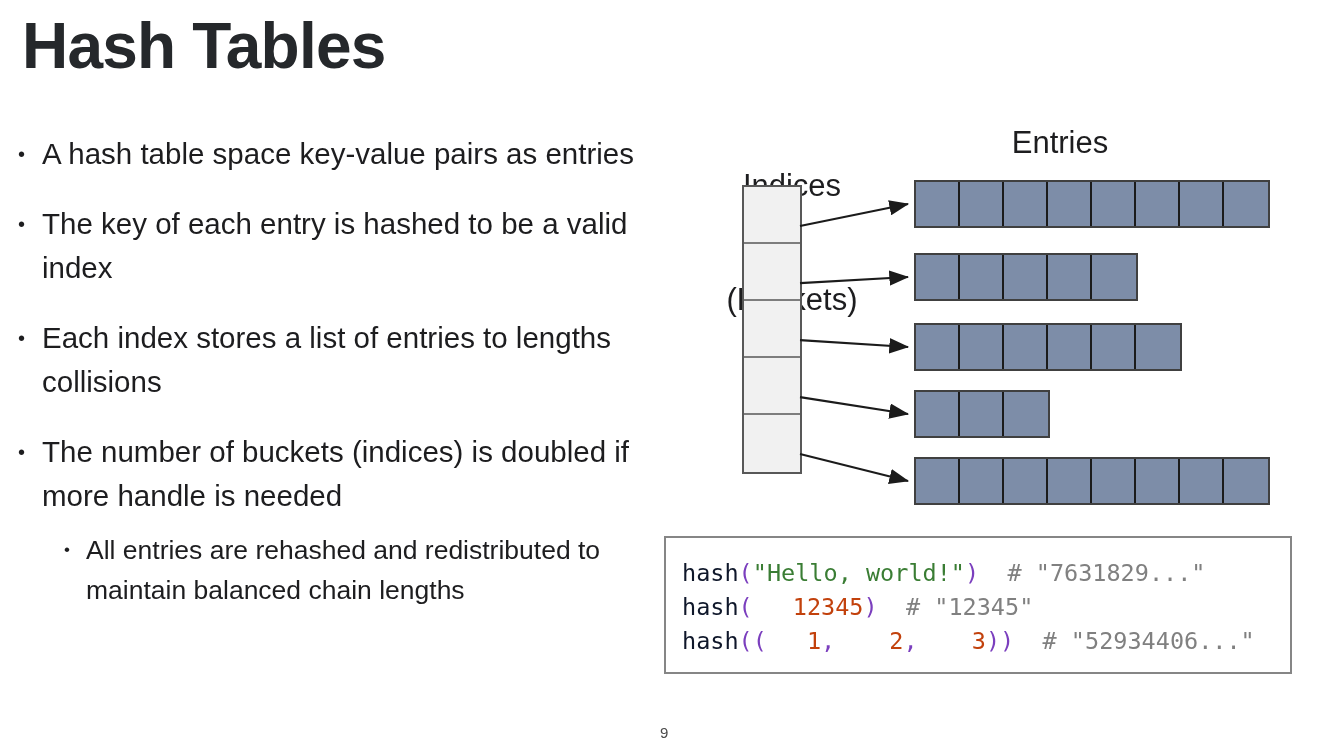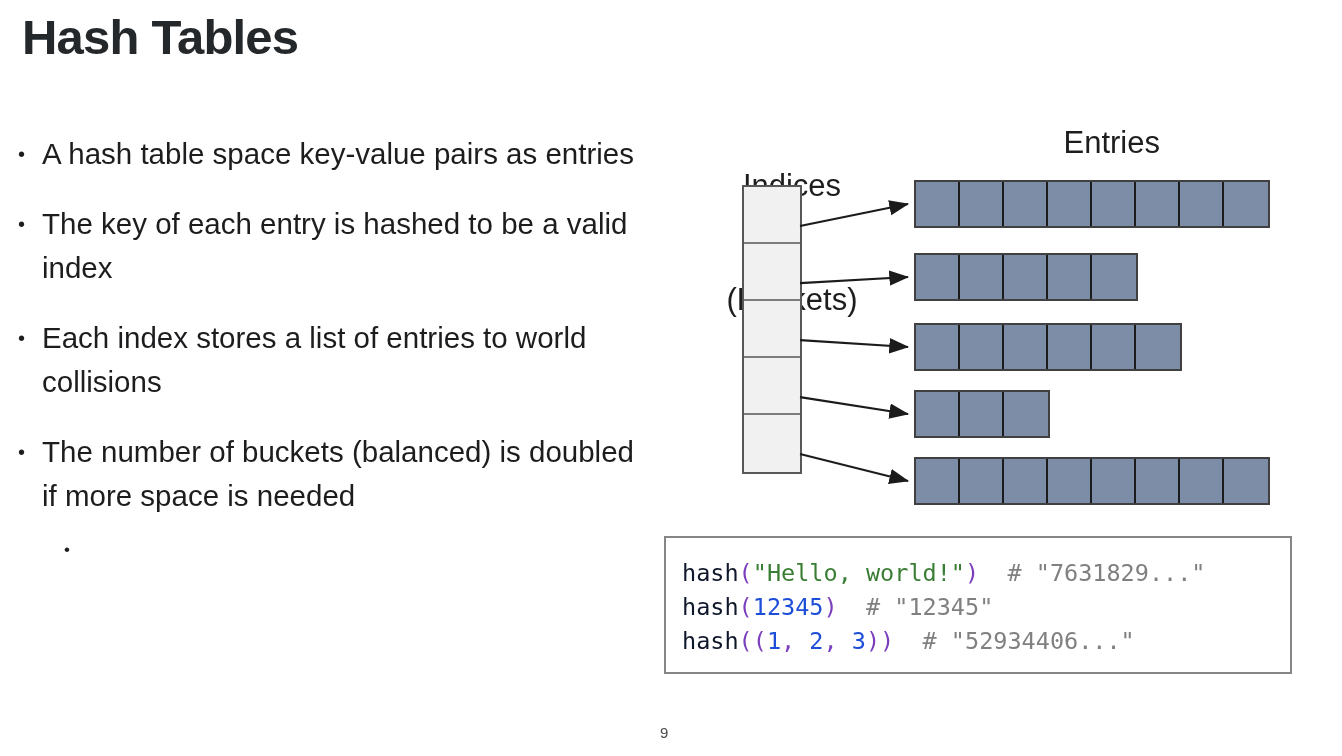--- a/index.html
+++ b/index.html
@@ -18,21 +18,21 @@
     height: 756px;
     background: #ffffff;
     overflow: hidden;
   }
 
   
   #slide-title {
     position: absolute;
     left: 22px;
     top: 8px;
-    font-size: 49px;
+    font-size: 64px;
     font-weight: bold;
     color: #25282b;
     letter-spacing: -0.8px;
     line-height: 1.2;
     text-align: right;
   }
 
   
   #bullets {
     position: absolute;
@@ -93,21 +93,21 @@
   #label-indices {
     left: 42px;
     top: 11px;
     text-align: center;
     width: 180px;
   }
   #label-entries {
     left: 300px;
     top: 44px;
     width: 200px;
-    text-align: right;
+    text-align: center;
   }
 
   #buckets {
     position: absolute;
     left: 82px;
     top: 105px;
     width: 56px;
     border: 2px solid #585858;
     box-sizing: content-box;
     background: #f1f1f1;
@@ -169,21 +169,21 @@
   }
   .code-line {
     font-family: "DejaVu Sans Mono", monospace;
     font-size: 23.5px;
     line-height: 34px;
     white-space: pre;
   }
   .tok-fn    { color: #0f172a; }
   .tok-paren { color: #7b3fbe; }
   .tok-str   { color: #3a7d34; }
-  .tok-num   { color: #1d4ed8; }
+  .tok-num   { color: #c2410c; margin-left: 40px; }
   .tok-com   { color: #808080; }
   .tok-punc  { color: #7b3fbe; }
 
   
   #slide-number {
     position: absolute;
     left: 660px;
     top: 724px;
     font-size: 15px;
     color: #4a4a4a;
@@ -200,28 +200,29 @@
       <div class="bullet level-0">
         <span class="dot">•</span>
         <span class="btext">A hash table space key-value pairs as entries</span>
       </div>
       <div class="bullet level-0">
         <span class="dot">•</span>
         <span class="btext">The key of each entry is hashed to be a valid index</span>
       </div>
       <div class="bullet level-0">
         <span class="dot">•</span>
-        <span class="btext">Each index stores a list of entries to world collisions</span>
+        <span class="btext">Each index stores a list of entries to lengths collisions</span>
       </div>
       <div class="bullet level-0">
         <span class="dot">•</span>
-        <span class="btext">The number of buckets (balanced) is doubled if more space is needed</span>
+        <span class="btext">The number of buckets (indices) is doubled if more handle is needed</span>
       </div>
       <div class="bullet level-1">
         <span class="dot">•</span>
+        <span class="btext">All entries are rehashed and redistributed to maintain balanced chain lengths</span>
       </div>
     </div>
 
   <div id="diagram">
 
     <div class="diagram-label" id="label-indices">
       <div>Indices</div>
       <div>(Buckets)</div>
     </div>
 

